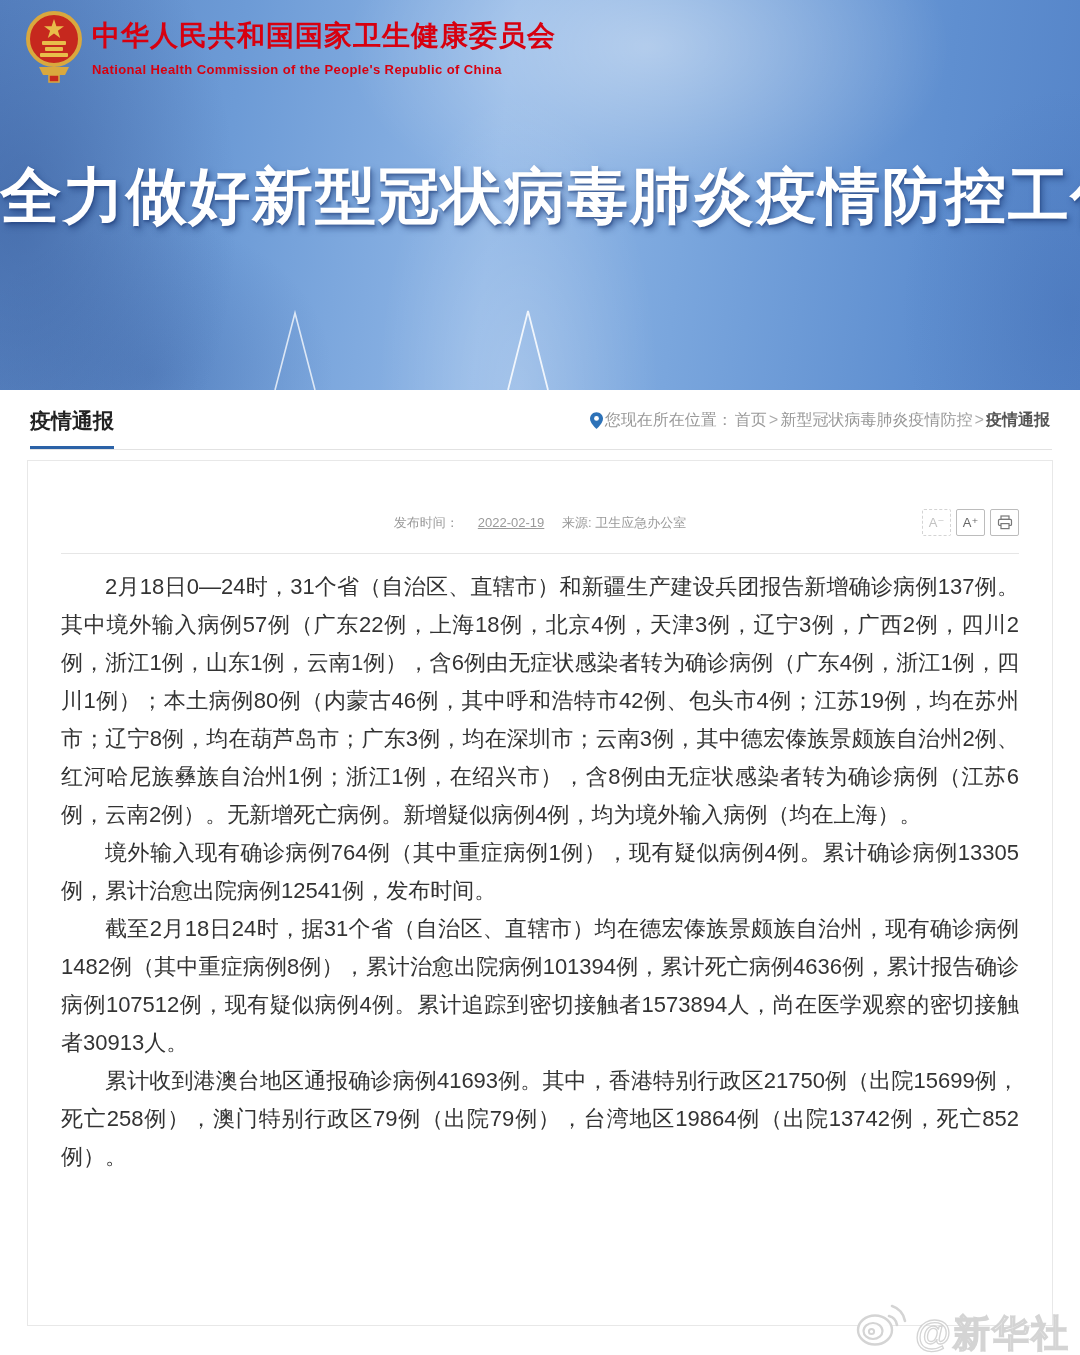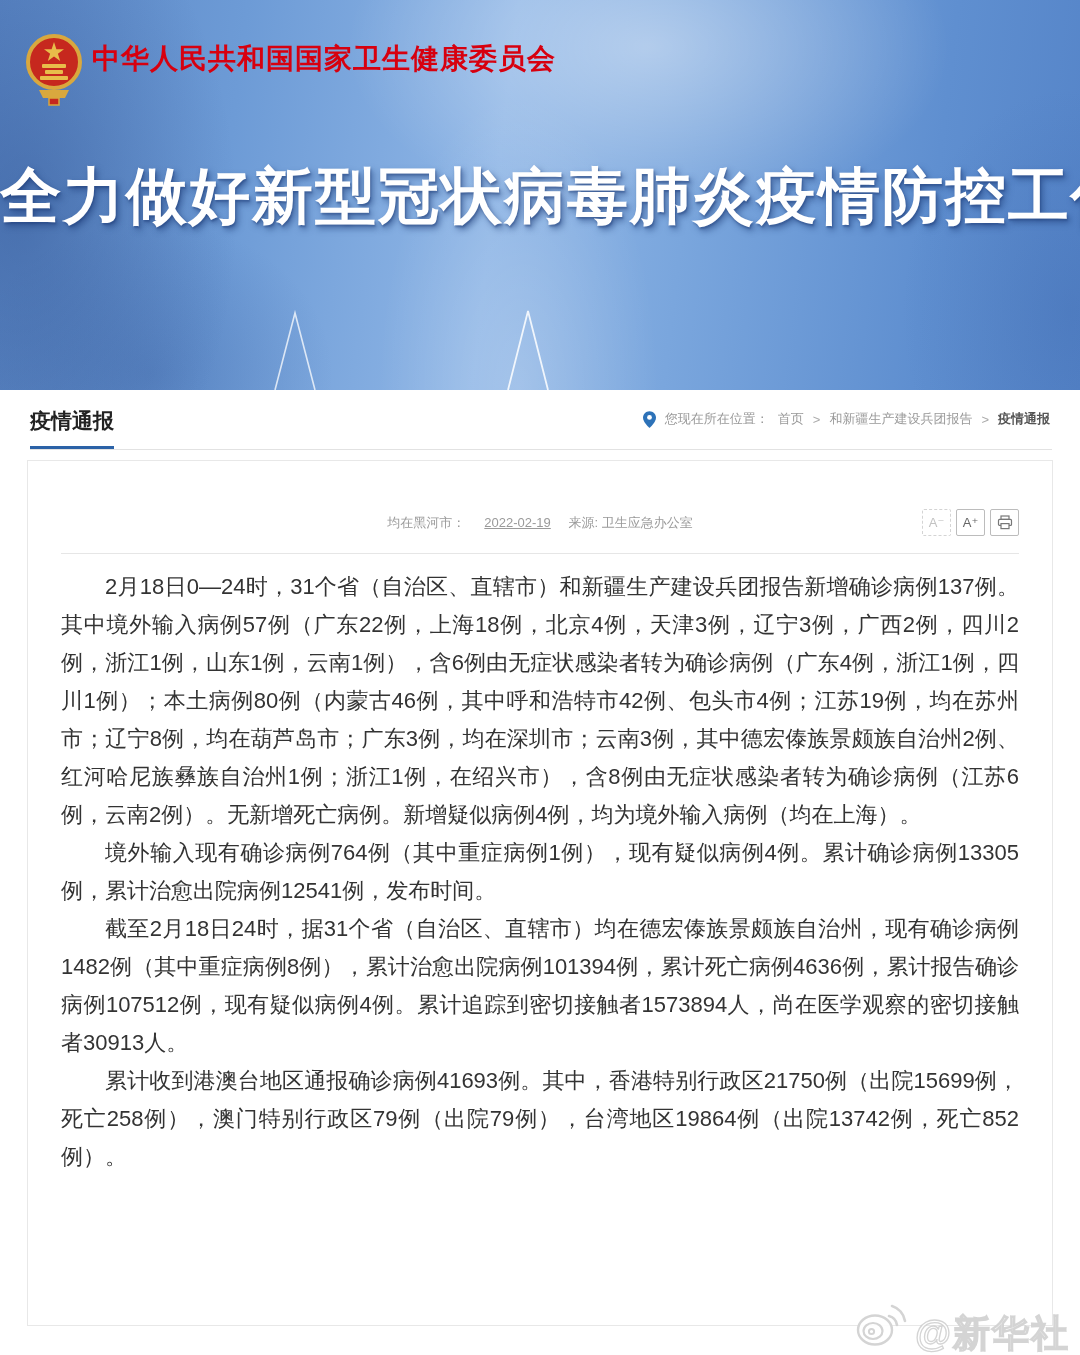--- a/index.html
+++ b/index.html
@@ -14,21 +14,21 @@
   .banner {
     position:relative; height:390px; overflow:hidden;
     background:
       radial-gradient(ellipse 430px 250px at 60% 12%, rgba(255,255,255,.40), rgba(255,255,255,0) 70%),
       radial-gradient(ellipse 200px 420px at 48% 100%, rgba(255,255,255,.22), rgba(255,255,255,0) 70%),
       radial-gradient(ellipse 300px 480px at 2% 55%, rgba(38,70,132,.38), rgba(38,70,132,0) 72%),
       radial-gradient(ellipse 260px 220px at 14% 96%, rgba(45,82,150,.30), rgba(45,82,150,0) 70%),
       radial-gradient(ellipse 240px 320px at 99% 80%, rgba(50,90,160,.22), rgba(50,90,160,0) 70%),
       linear-gradient(97deg,#5b87c6 0%,#6d9bd6 22%,#8fb6e6 46%,#7aa6dd 63%,#5f8fd0 85%,#5584c8 100%);
   }
-  .site-header { position:absolute; top:32px; left:25px; display:flex; align-items:flex-start; }
+  .site-header { position:absolute; top:9px; left:25px; display:flex; align-items:flex-start; }
   .emblem { width:58px; height:74px; flex:0 0 auto; }
   .site-titles { margin-left:9px; padding-top:8px; }
   .site-title { font-size:28px; font-weight:bold; color:#d7000f; letter-spacing:1px; }
   .site-sub   { font-size:13px; font-weight:bold; color:#d7000f; margin-top:7px; letter-spacing:.4px; }
   .slogan {
     position:absolute; top:156px; left:0; width:100%;
     text-align:center; font-size:61px; font-weight:bold; color:#ffffff;
     letter-spacing:2px;
     text-shadow: 3px 4px 6px rgba(28,58,118,.55), 1px 2px 2px rgba(28,58,118,.45);
     white-space:nowrap;
@@ -38,22 +38,22 @@
   
   .crumb-row { position:relative; height:70px; background:#fff; }
   .section-title {
     position:absolute; left:30px; top:17px;
     font-size:21px; font-weight:bold; color:#222;
     padding-bottom:11px; border-bottom:3px solid #2b62a7; z-index:2;
   }
   .crumb-line { position:absolute; left:30px; right:28px; top:59px; border-bottom:1px solid #e2e2e2; }
   .breadcrumb {
     position:absolute; right:30px; top:20px;
-    display:flex; align-items:center; gap:9px;
-    font-size:13px; color:#999;
+    display:flex; align-items:center; gap:2px;
+    font-size:16px; color:#999;font-family:Liberation Mono, monospace;
   }
   .breadcrumb .pin { width:13px; height:17px; }
   .crumb-link { color:#999; cursor:pointer; }
   .crumb-sep { color:#aaa; }
   .crumb-current { color:#555; font-weight:bold; }
 
   
   .article-box {
     position:relative; margin:0 27px; min-height:866px;
     background:#fff; border:1px solid #e8e8e8;
@@ -99,50 +99,51 @@
         <circle cx="29" cy="30" r="26" fill="#c6281e" stroke="#d9a83e" stroke-width="4"></circle>
         <polygon fill="#e8bd4a" points="29,10 31.4,17.2 39,17.2 32.9,21.7 35.2,29 29,24.5 22.8,29 25.1,21.7 19,17.2 26.6,17.2"></polygon>
         <rect x="17" y="32" width="24" height="4" rx="1" fill="#e8bd4a"></rect>
         <rect x="20" y="38" width="18" height="4" rx="1" fill="#e8bd4a"></rect>
         <rect x="15" y="44" width="28" height="4" rx="1" fill="#e8bd4a"></rect>
         <path d="M14 58 L44 58 L40 66 L18 66 Z" fill="#d9a83e"></path>
         <rect x="24" y="66" width="10" height="7" fill="#c6281e" stroke="#d9a83e" stroke-width="1.5"></rect>
       </svg>
       <div class="site-titles">
         <div class="site-title">中华人民共和国国家卫生健康委员会</div>
+        <div class="site-sub">National Health Commission of the People's Republic of China</div>
       </div>
     </div>
     <div class="slogan">全力做好新型冠状病毒肺炎疫情防控工作</div>
     <svg class="ecg" width="700" height="85" viewBox="0 0 700 85">
       <path d="M275 85 L295 8 L315 85" fill="none" stroke="rgba(255,255,255,.75)" stroke-width="1.6"></path>
       <path d="M508 85 L528 6 L548 85" fill="none" stroke="rgba(255,255,255,.85)" stroke-width="1.8"></path>
     </svg>
   </div>
 
   <div class="crumb-row">
     <div class="section-title">疫情通报</div>
     <div class="crumb-line"></div>
     <div class="breadcrumb">
       <svg class="pin" viewBox="0 0 14 18">
         <path d="M7 0 C3.1 0 0 3.1 0 7 C0 12 7 18 7 18 C7 18 14 12 14 7 C14 3.1 10.9 0 7 0 Z" fill="#2d72b8"></path>
         <circle cx="7" cy="6.8" r="2.6" fill="#ffffff"></circle>
       </svg>
       <span>您现在所在位置：</span>
       <span class="crumb-link">首页</span>
       <span class="crumb-sep">&gt;</span>
-      <span class="crumb-link">和新疆生产建设兵团报告</span>
+      <span class="crumb-link">新型冠状病毒肺炎疫情防控</span>
       <span class="crumb-sep">&gt;</span>
       <span class="crumb-current">疫情通报</span>
     </div>
   </div>
 
   <div class="article-box">
 
     <div class="art-meta">
-      <span>均在黑河市：</span><span class="meta-date">2022-02-19</span>
+      <span>发布时间：</span><span class="meta-date">2022-02-19</span>
       <span>来源:</span>
       <span>卫生应急办公室</span>
 
       <div class="toolbar">
         <button class="tool-btn disabled">A⁻</button>
         <button class="tool-btn">A⁺</button>
         <button class="tool-btn">
           <svg width="16" height="15" viewBox="0 0 16 15">
             <rect x="4" y="1" width="8" height="3.4" fill="none" stroke="#777" stroke-width="1.2"></rect>
             <rect x="1.5" y="4.4" width="13" height="6" rx="1" fill="none" stroke="#777" stroke-width="1.2"></rect>

